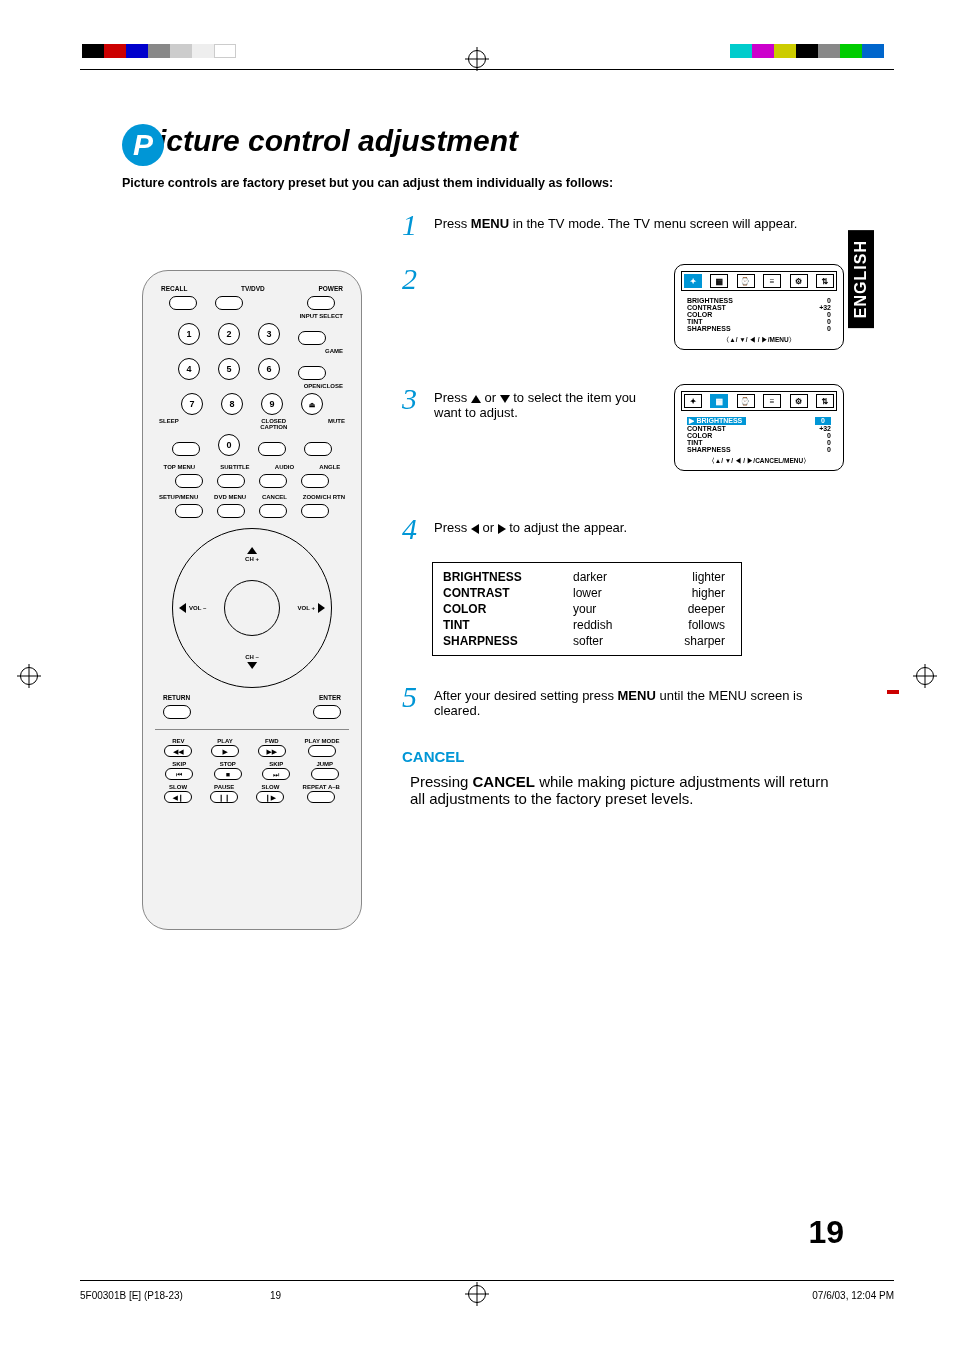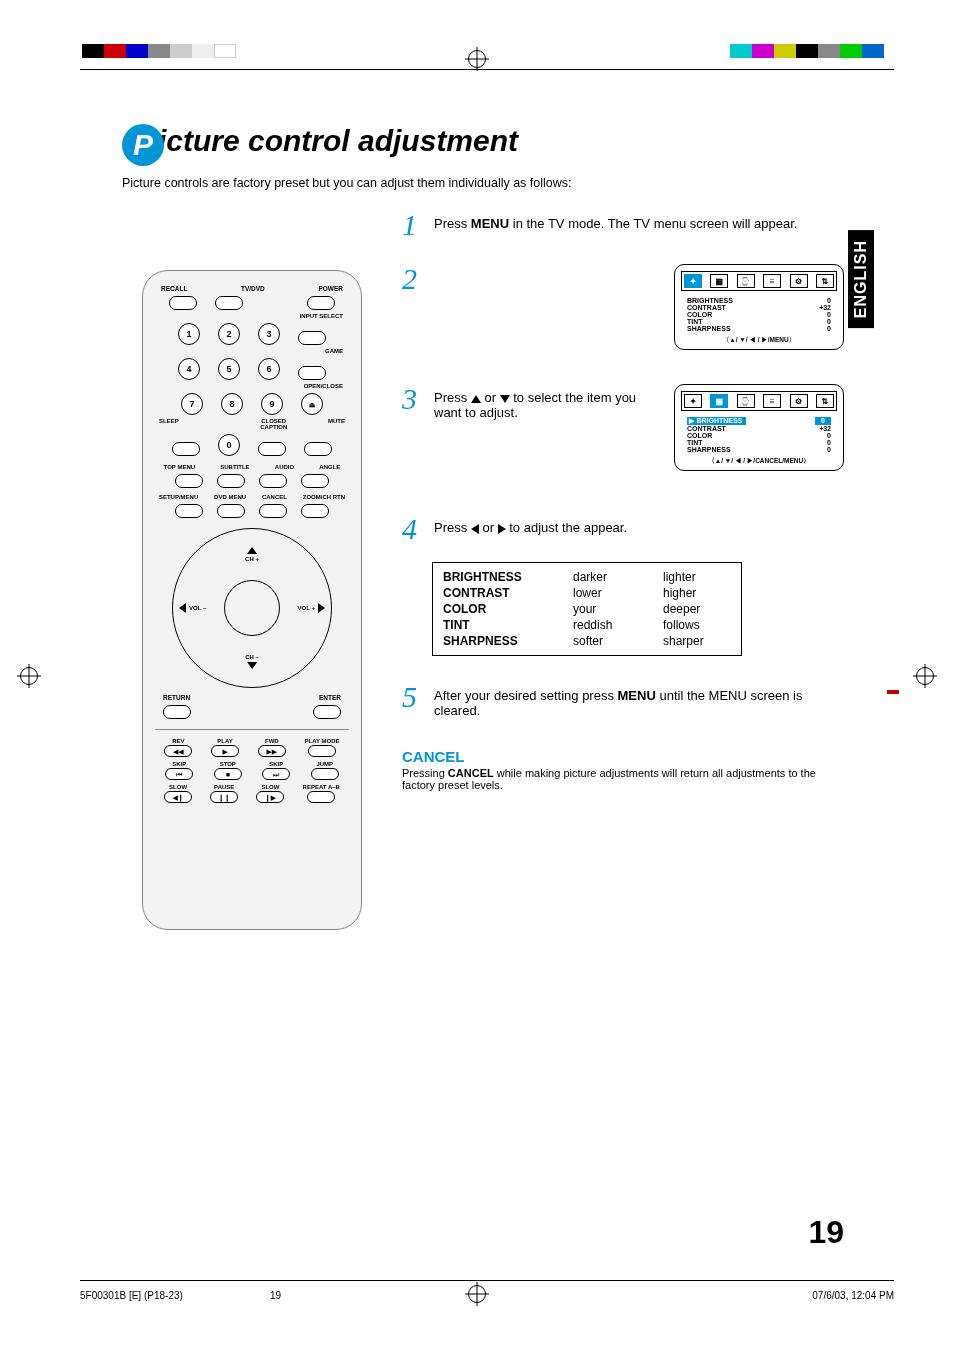--- a/index.html
+++ b/index.html
@@ -33,21 +33,21 @@
   .red-bar { position:absolute; right:55px; top:690px; width:12px; height:4px; background:#c00;}
 
   
   .heading-wrap { position:absolute; top:120px; left:122px; right:110px;}
   .p-circle {
     display:inline-block; width:42px; height:42px; border-radius:50%;
     background:#0096d6; color:#fff; text-align:center; line-height:42px;
     font-size:30px; font-weight:bold; font-style:italic; position:relative; top:4px;
   }
   .heading-text { font-size:30px; font-weight:bold; font-style:italic; margin-left:-6px;}
-  .subheading { margin-top:14px; font-size:12.5px; font-weight:normal;}
+  .subheading { margin-top:14px; font-size:12.5px; font-weight:bold;}
 
   
   .lang-tab {
     position:absolute; right:80px; top:230px;
     background:#000; color:#fff; padding:10px 4px;
     writing-mode: vertical-rl; transform: rotate(180deg);
     font-weight:bold; font-size:16px; letter-spacing:1px;
   }
 
   
@@ -117,33 +117,33 @@
     width:310px; font-size:12px;
   }
   .sel-table .hdr { display:flex; border-bottom:1px solid #000; font-weight:bold; color:#0096d6;}
   .sel-table .hdr > div { padding:6px 10px;}
   .sel-table .hdr .c1 { width:130px;}
   .sel-table .hdr .c2 { flex:1; text-align:center;}
   .sel-table .body-row { display:flex;}
   .sel-table .body-row > div { padding:1px 10px;}
   .sel-table .body-row .c1 { width:130px; font-weight:bold;}
   .sel-table .body-row .c2a { width:90px;}
-  .sel-table .body-row .c2b { flex:1; padding-right:16px;}
+  .sel-table .body-row .c2b { flex:1; text-align:right; padding-right:16px;}
   .sel-table .body { padding:6px 0;}
 
   .tri-l { display:inline-block; width:0;height:0;border-top:6px solid transparent;border-bottom:6px solid transparent;border-right:9px solid #0096d6; vertical-align:middle;}
   .tri-r { display:inline-block; width:0;height:0;border-top:6px solid transparent;border-bottom:6px solid transparent;border-left:9px solid #0096d6; vertical-align:middle;}
   .tri-l-k { display:inline-block; width:0;height:0;border-top:5px solid transparent;border-bottom:5px solid transparent;border-right:8px solid #000; vertical-align:middle;}
   .tri-r-k { display:inline-block; width:0;height:0;border-top:5px solid transparent;border-bottom:5px solid transparent;border-left:8px solid #000; vertical-align:middle;}
   .tri-u-k { display:inline-block; width:0;height:0;border-left:5px solid transparent;border-right:5px solid transparent;border-bottom:8px solid #000; vertical-align:middle;}
   .tri-d-k { display:inline-block; width:0;height:0;border-left:5px solid transparent;border-right:5px solid transparent;border-top:8px solid #000; vertical-align:middle;}
 
   .cancel-section { margin-top:30px; margin-left:0;}
   .cancel-section h4 { color:#0096d6; margin:0 0 2px 0; font-size:15px; font-weight:bold;}
-  .cancel-section p { margin:0; font-size:11px;}
+  .cancel-section p { margin:8px; font-size:15px;}
 
   .note-block { position:absolute; left:122px; top:1025px; width:250px; font-size:13px;}
   .note-block b { font-weight:bold;}
 
   .page-num { position:absolute; right:110px; bottom:100px; font-size:32px; font-weight:bold;}
 
   .footer-line { position:absolute; left:80px; right:60px; bottom:70px; border-top:1px solid #000;}
   .footer-text { position:absolute; left:80px; right:60px; bottom:50px; font-size:10px; display:flex; justify-content:space-between;}
   .footer-text > span:nth-child(2){ position:absolute; left:190px;}
   .reg-mark-bottom { position:absolute; left:50%; bottom:48px; transform:translateX(-50%);}

